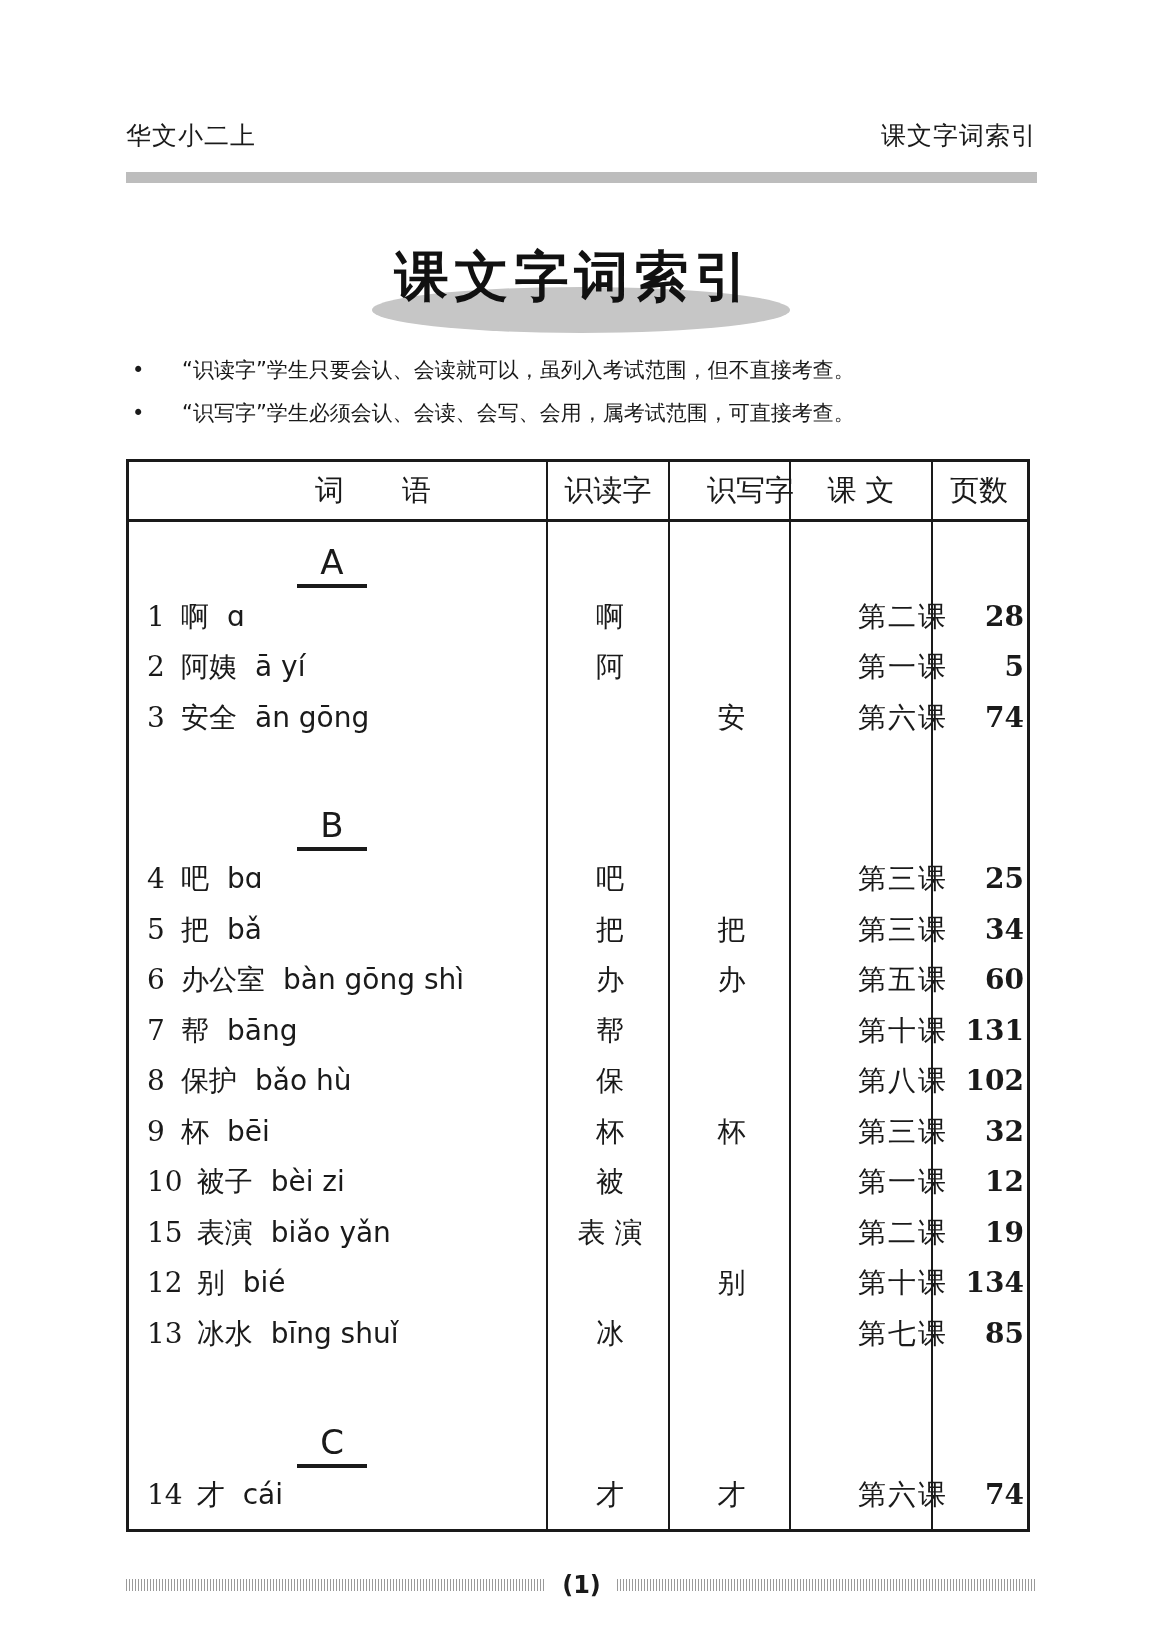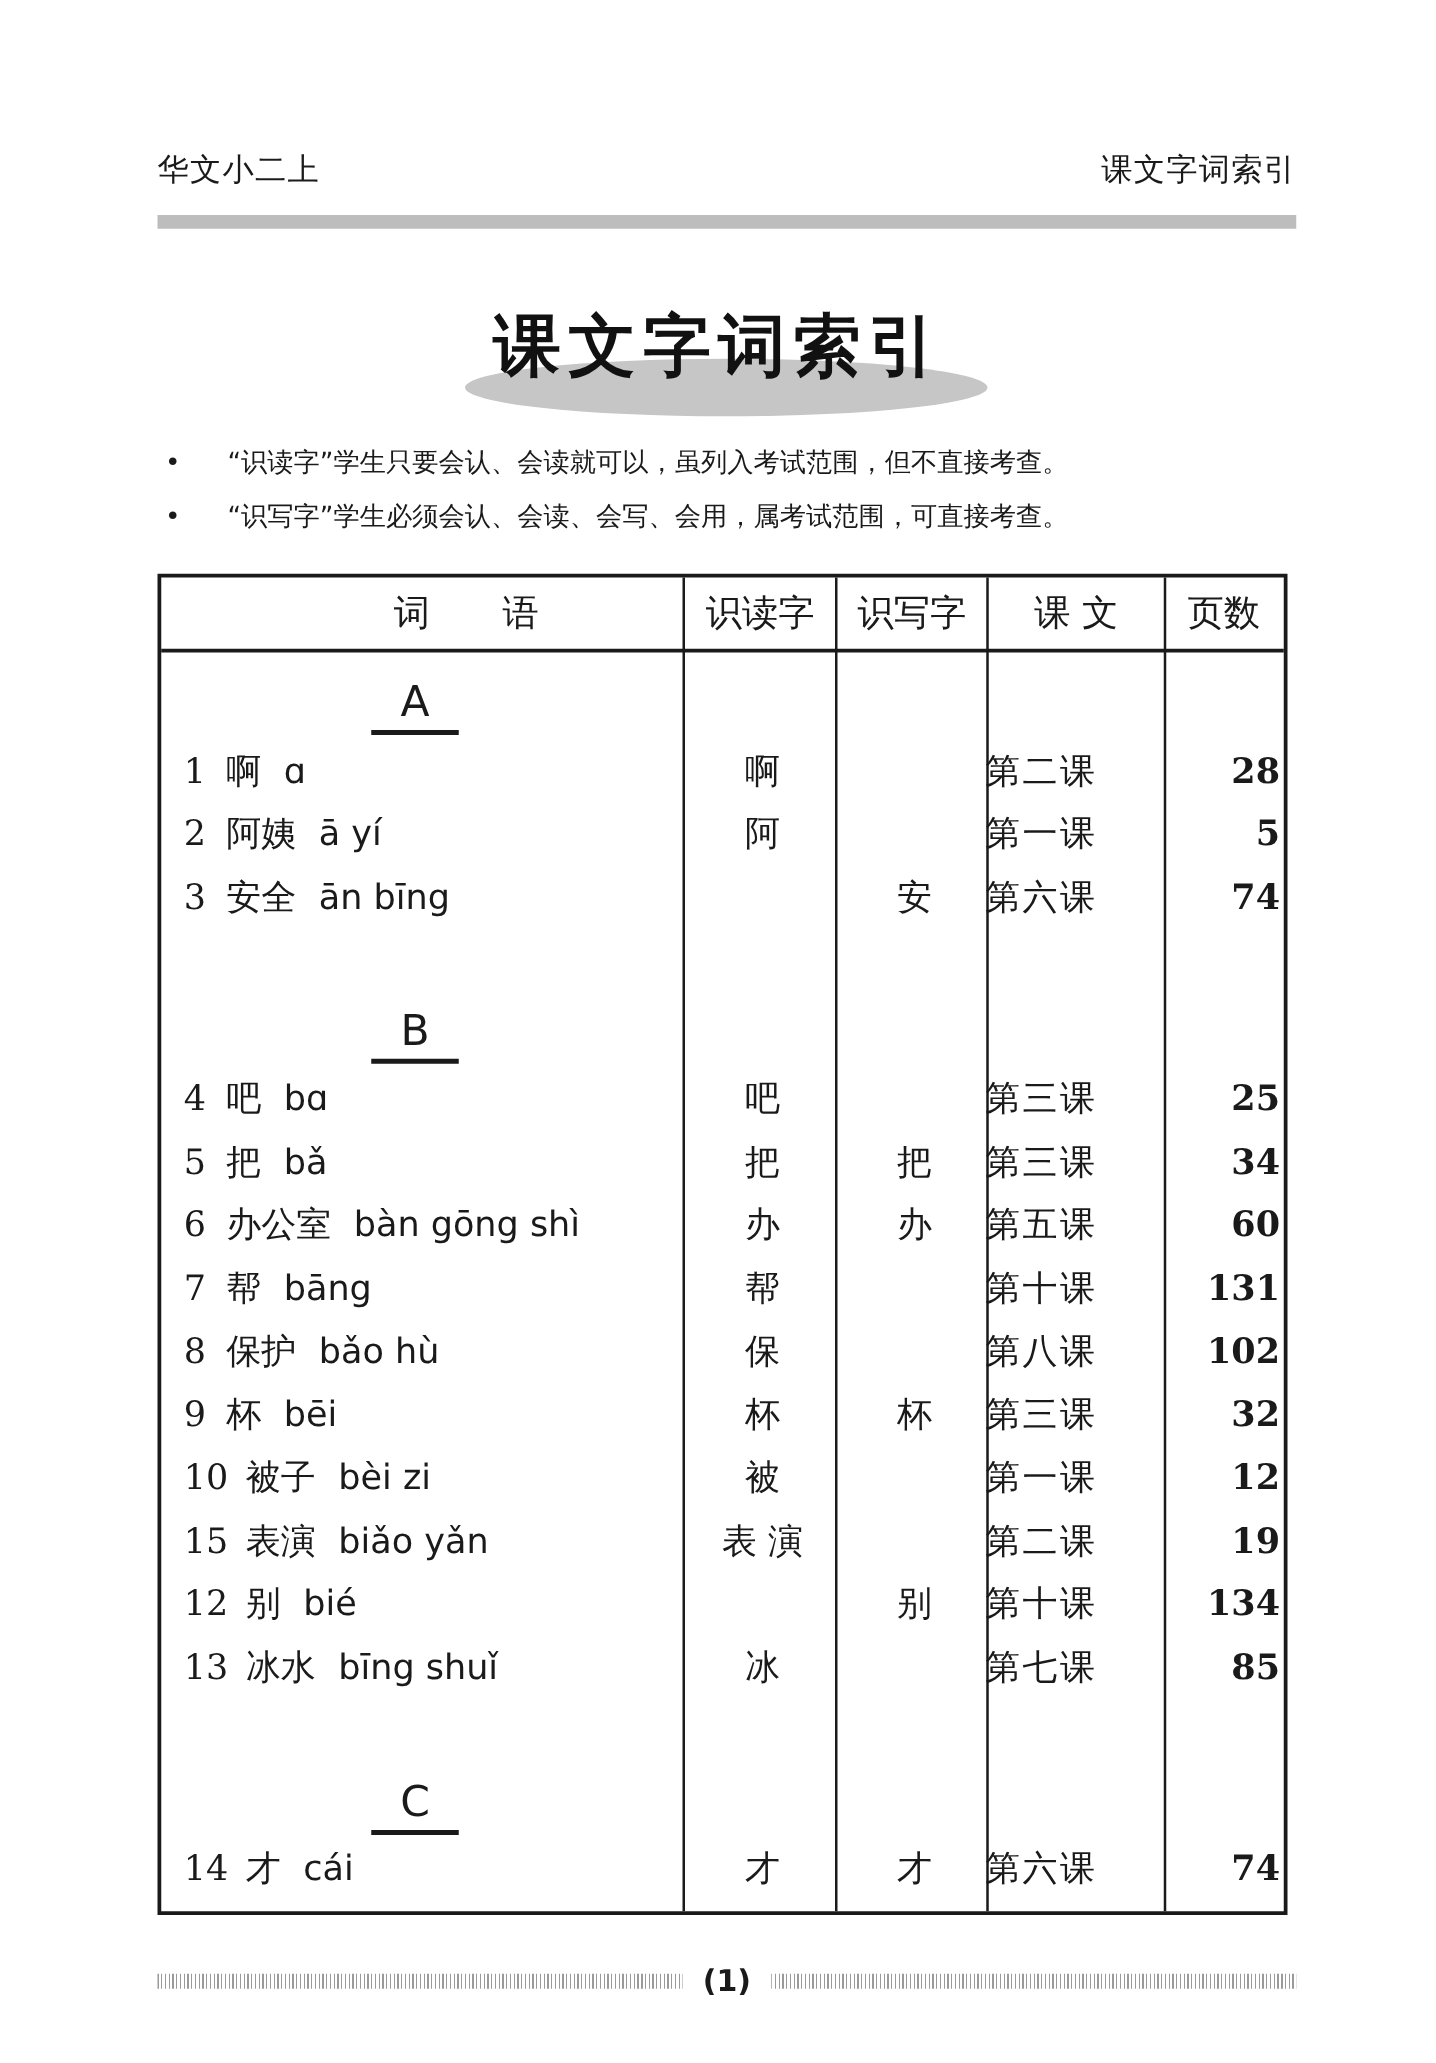--- a/index.html
+++ b/index.html
@@ -21,21 +21,21 @@
   .th { position: absolute; top: 0; height: 57px; line-height: 57px; text-align: center; font-size: 29px; }
   .letter { position: absolute; text-align: center; font-size: 34px; width: 70px; left: 168px; }
   .letter .ul { display: block; margin: 2px auto 0; width: 70px; height: 4px; background: #1a1a1a; }
   .row { position: absolute; left: 0; right: 0; height: 46px; font-family: "DejaVu Serif", serif; font-size: 28px; }
   .cell { position: absolute; top: 0; line-height: 46px; white-space: nowrap; }
   .c-word { left: 18px; }
   .c-word .num { display: inline-block; min-width: 20px; margin-right: 14px; }
   .c-word .py { font-family: "DejaVu Sans", sans-serif; font-size: 28px; margin-left: 18px; }
   .c-read { left: 420px; width: 122px; text-align: center; }
   .c-write { left: 542px; width: 121px; text-align: center; }
-  .c-lesson { left: 659px; width: 142px; text-align: left; letter-spacing: 2px; }
+  .c-lesson { left: 677px; width: 142px; text-align: right; letter-spacing: 2px; }
   .c-page { left: 805px; width: 90px; text-align: right; font-weight: bold; }
   .footer { left: 126px; top: 1553px; width: 911px; height: 26px; display: flex; align-items: center; }
   .dash { flex: 1; height: 12px;
           background: repeating-linear-gradient(90deg, #9a9a9a 0 1px, transparent 1px 3px); }
   .pagenum { padding: 0 16px; font-size: 24px; font-weight: bold; }
 </style>
 </head>
 <body>
 
 <div class="abs hdr-left">华文小二上</div>
@@ -58,21 +58,21 @@
 
 <div class="abs tbl">
   <div class="vline" style="left:417px"></div>
   <div class="vline" style="left:539px"></div>
   <div class="vline" style="left:660px"></div>
   <div class="vline" style="left:802px"></div>
   <div class="hline"></div>
 
   <div class="th" style="left:0;width:488px">词　　语</div>
   <div class="th" style="left:419px;width:120px">识读字</div>
-  <div class="th" style="left:541px;width:119px">识写字</div>
+  <div class="th" style="left:562px;width:119px">识写字</div>
   <div class="th" style="left:662px;width:140px">课 文</div>
   <div class="th" style="left:804px;width:92px">页数</div>
 
   <div class="letter" style="top:80px">
     <span>A</span>
     <span class="ul"></span>
   </div>
 
   <div class="row" style="top:132px">
     <div class="cell c-word"><span class="num">1</span><span>啊</span><span class="py">ɑ</span></div>
@@ -82,21 +82,21 @@
     <div class="cell c-page">28</div>
   </div>
   <div class="row" style="top:182px">
     <div class="cell c-word"><span class="num">2</span><span>阿姨</span><span class="py">ā yí</span></div>
     <div class="cell c-read">阿</div>
     <div class="cell c-write"></div>
     <div class="cell c-lesson">第一课</div>
     <div class="cell c-page">5</div>
   </div>
   <div class="row" style="top:233px">
-    <div class="cell c-word"><span class="num">3</span><span>安全</span><span class="py">ān bīng</span></div>
+    <div class="cell c-word"><span class="num">3</span><span>安全</span><span class="py">ān gōng</span></div>
     <div class="cell c-read"></div>
     <div class="cell c-write">安</div>
     <div class="cell c-lesson">第六课</div>
     <div class="cell c-page">74</div>
   </div>
 
   <div class="letter" style="top:343px">
     <span>B</span>
     <span class="ul"></span>
   </div>

